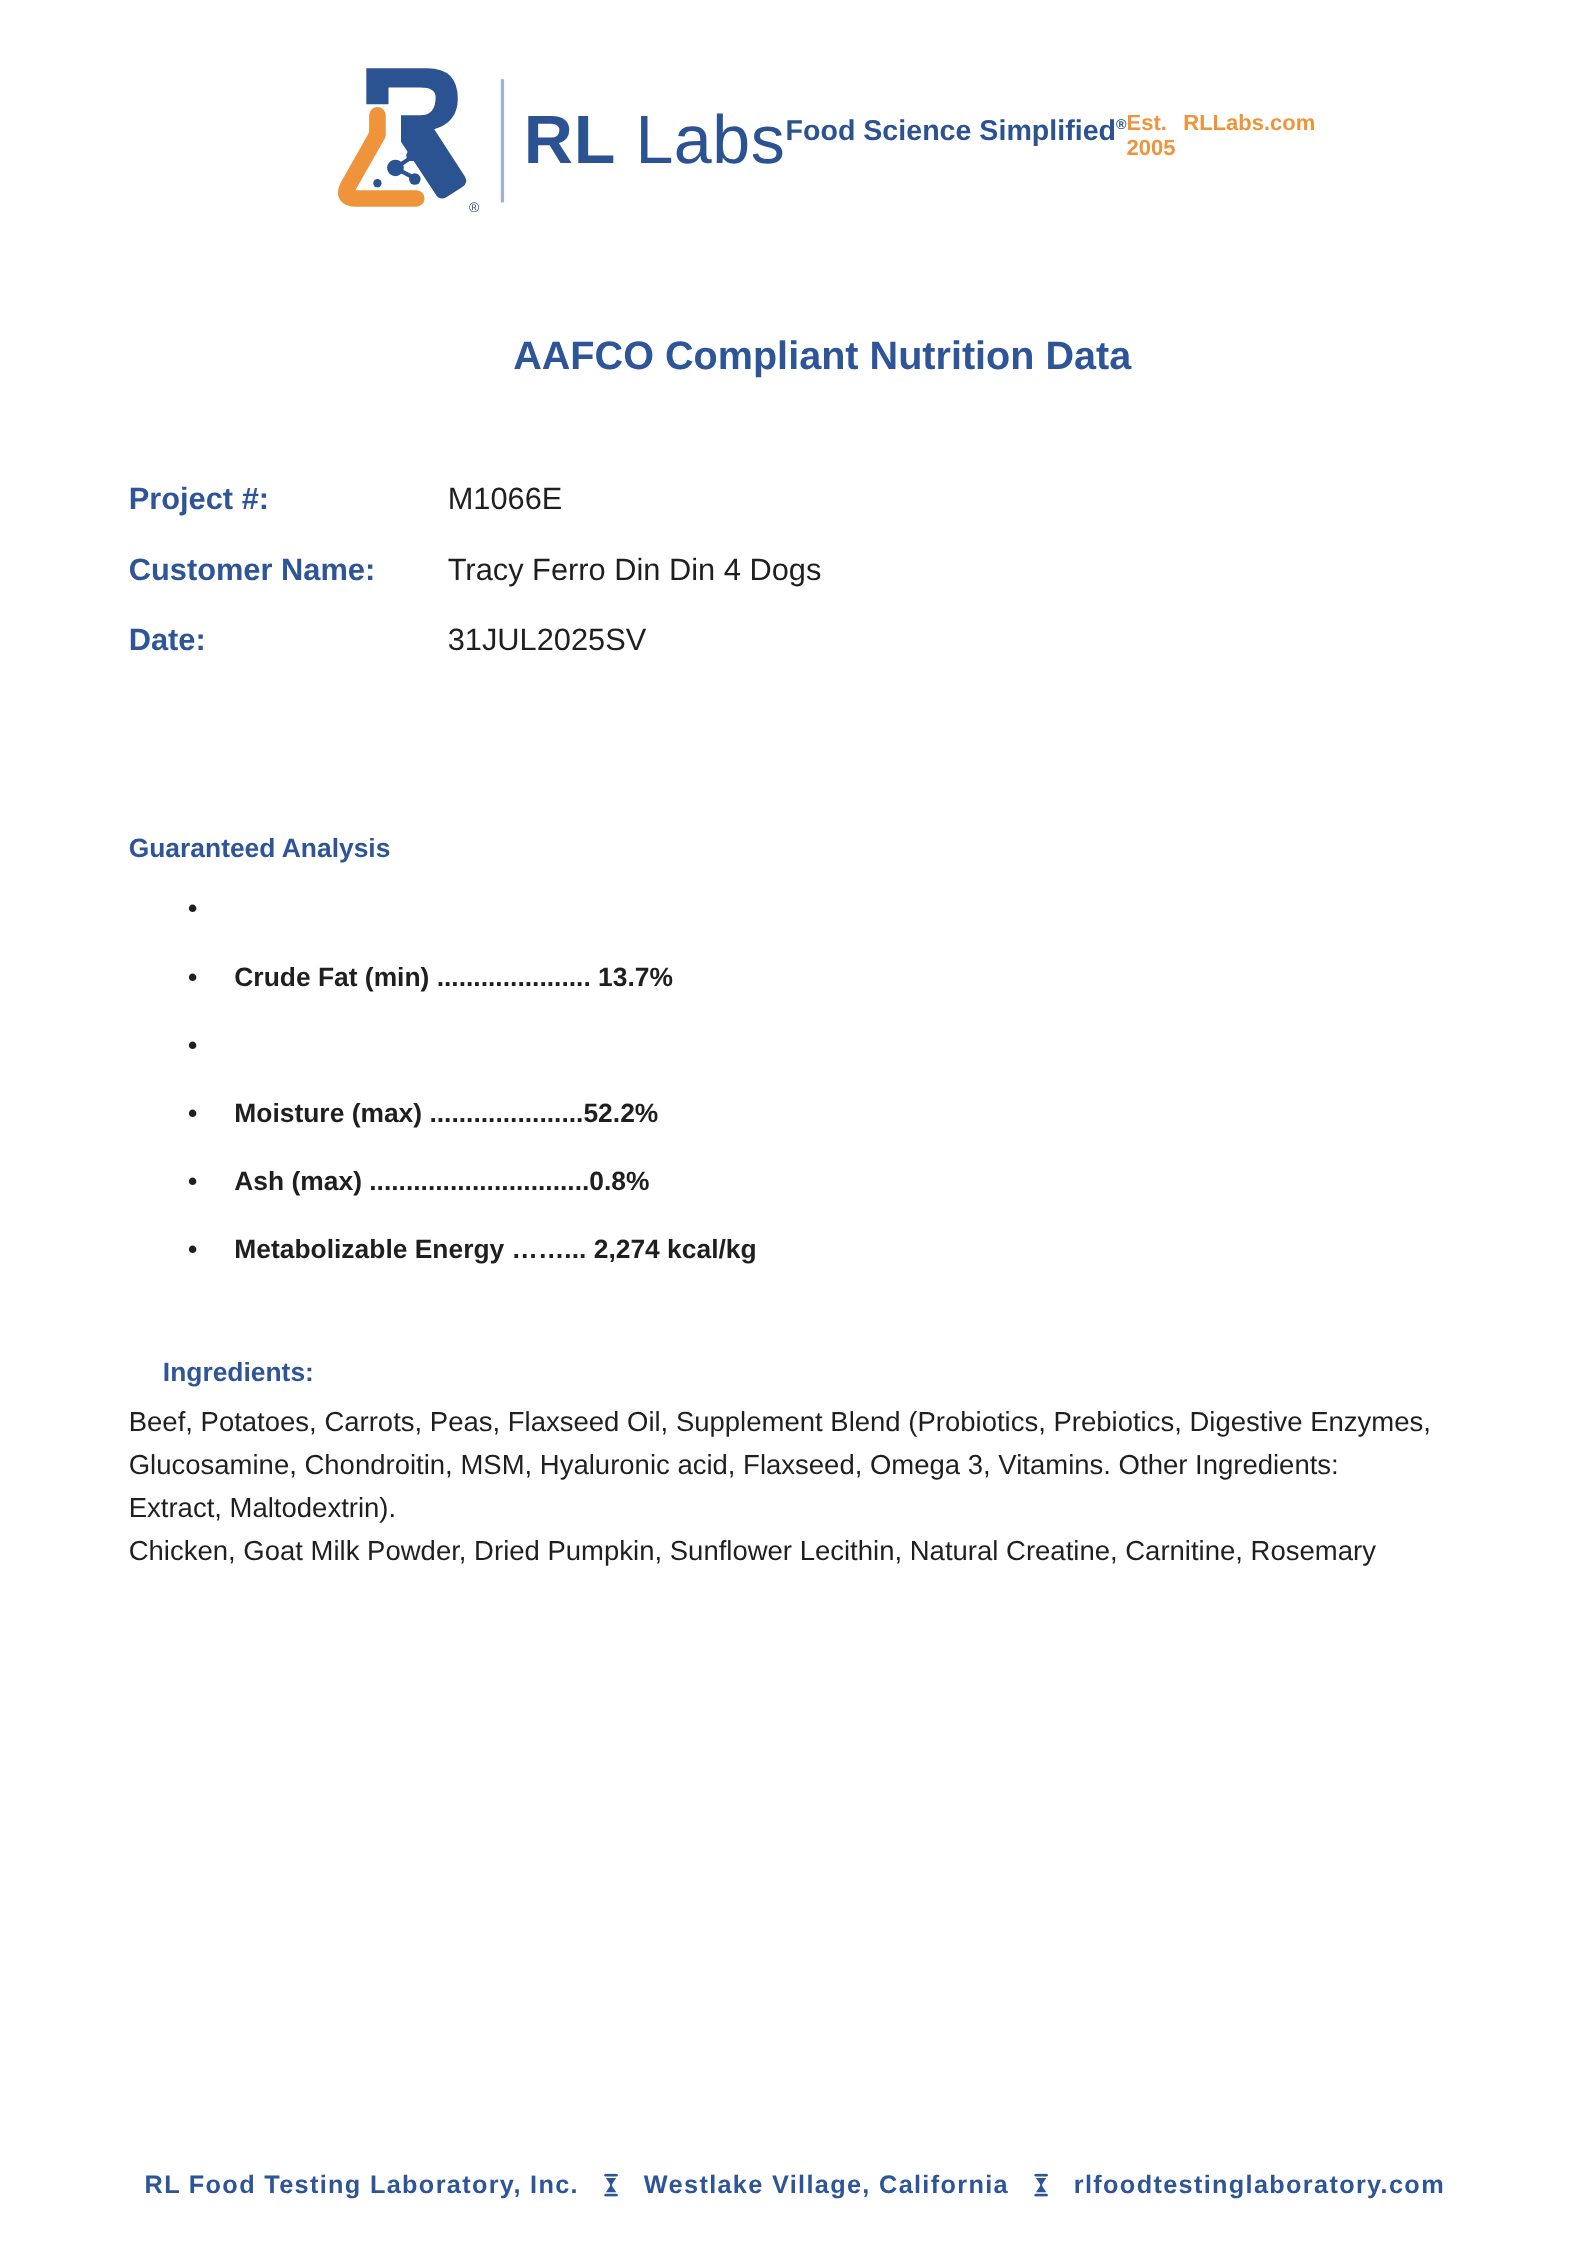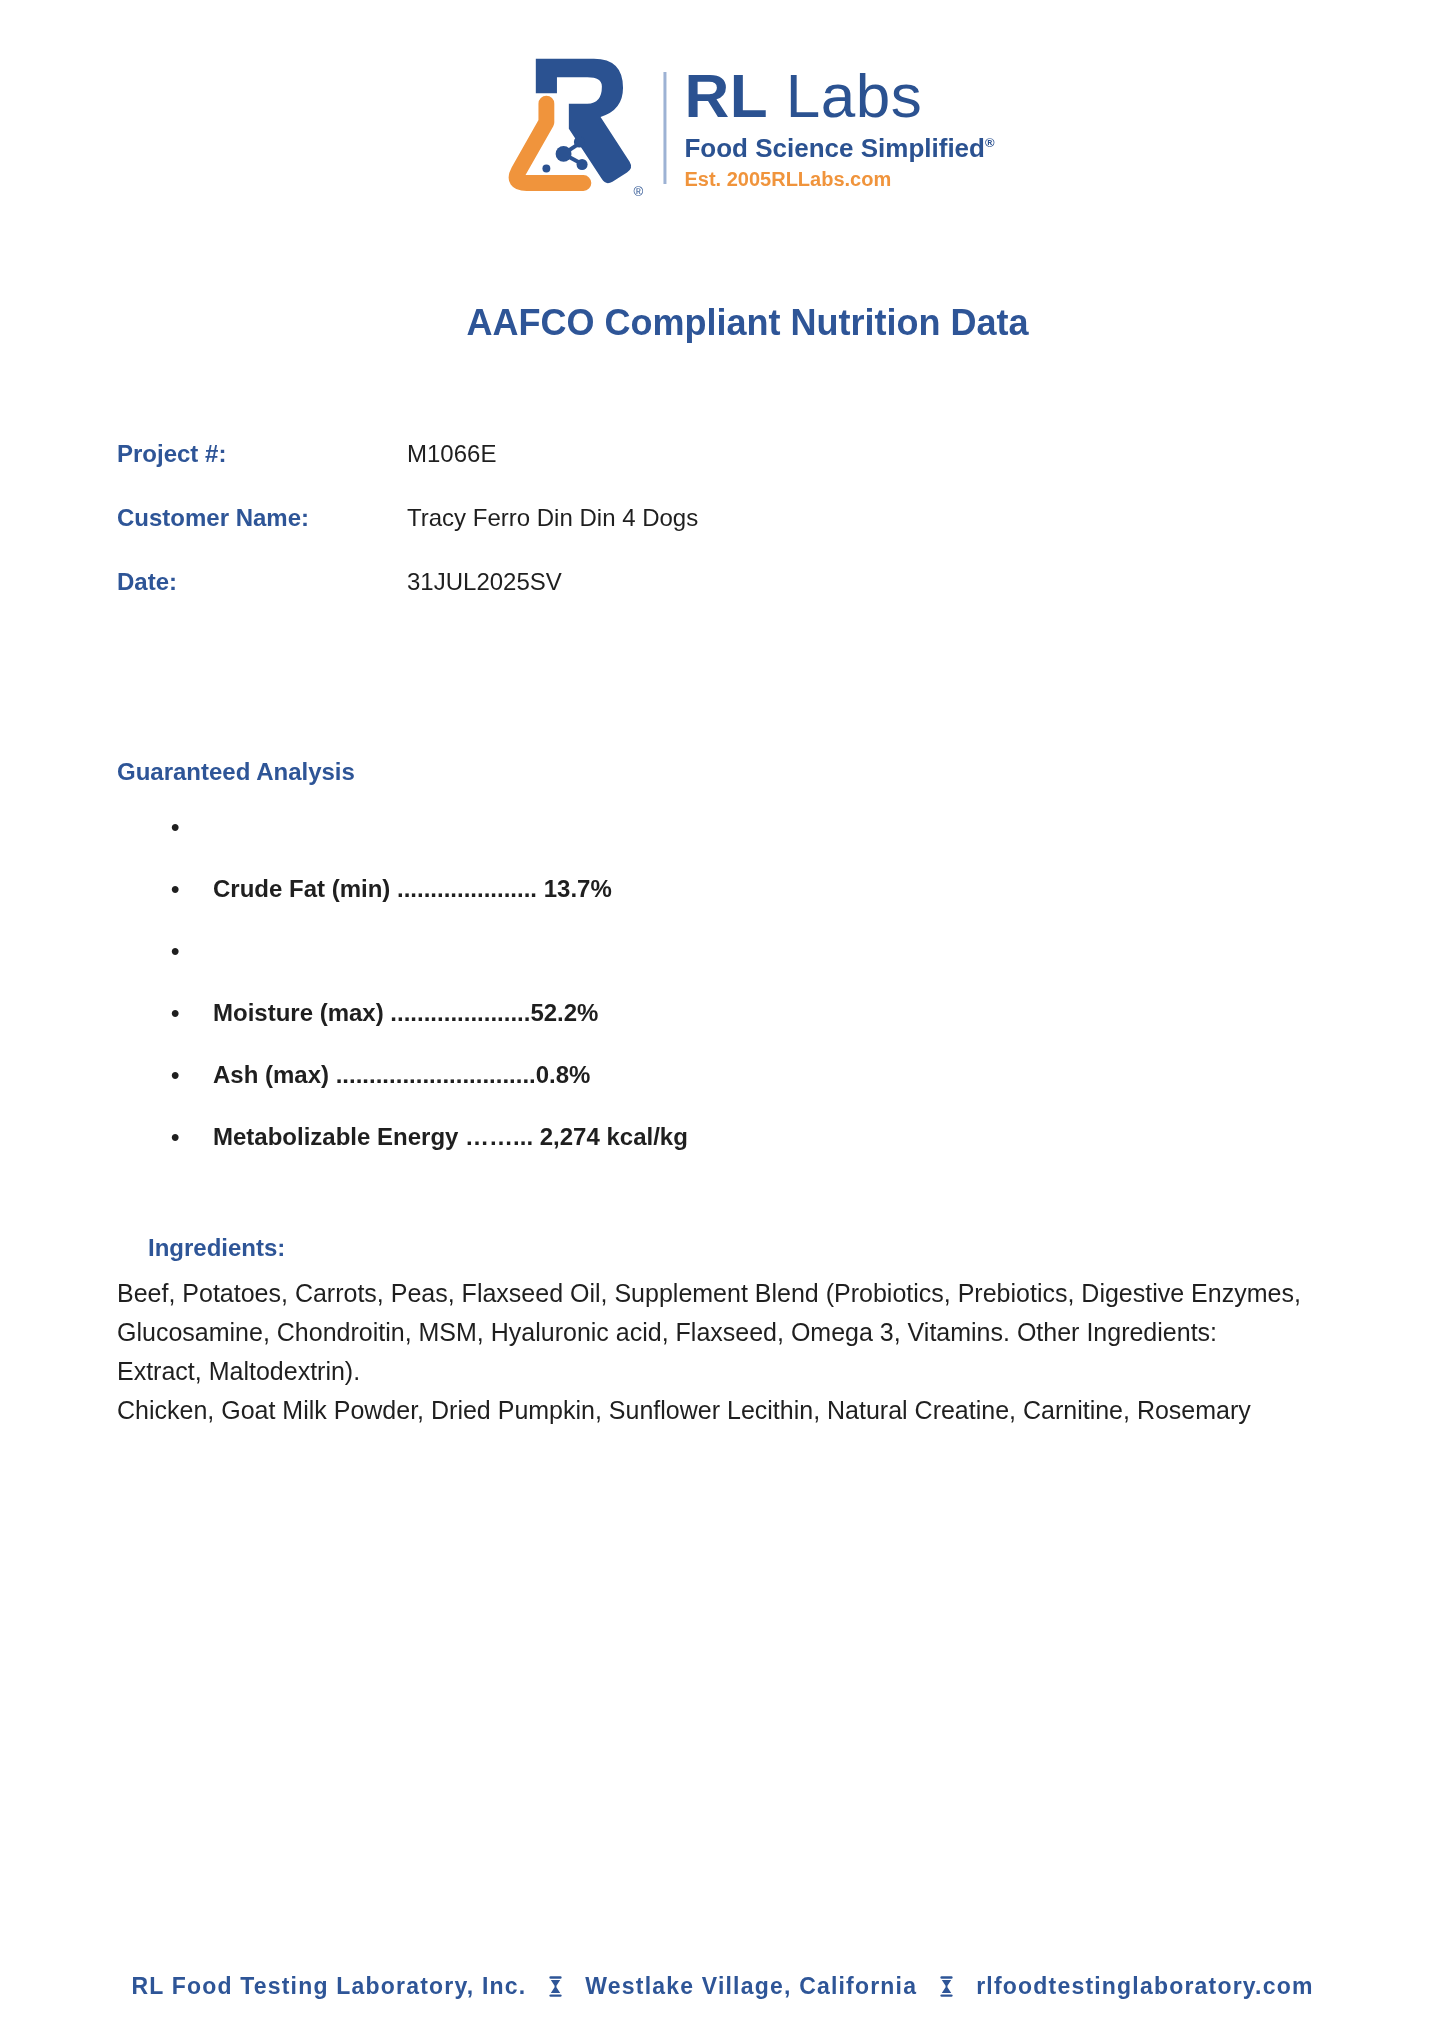--- a/index.html
+++ b/index.html
@@ -18,21 +18,21 @@
     position:absolute; top:56px; left:748px;
     transform:translateX(-50%);
     display:flex; align-items:center;
   }
   .logo-icon { display:block; }
   .logo-divider {
     width:3px; height:112px;
     background:#9db2d4;
     margin:0 18px 0 14px;
   }
-  .logo-textcol { display:flex; flex-direction:column; }
+  .logo-textcol { display:flex; flex-direction:row; }
   .brand-line { line-height:1; white-space:nowrap; color:#2b5291; letter-spacing:0.5px; }
   .brand-bold { font-size:62px; font-weight:bold; }
   .brand-light { font-size:62px; font-weight:normal; }
   .tagline-line { margin-top:6px; color:#2b5291; font-weight:bold; font-size:26px; white-space:nowrap; }
   .tagline-line sup { font-size:13px; }
   .est-row {
     margin-top:4px;
     display:flex; 
     color:#f0943c; font-weight:bold; font-size:20px;
   }
@@ -40,21 +40,21 @@
   
   .doc-title {
     position:absolute; top:302px; left:50px; right:0;
     text-align:center;
     color:#2e5597; font-weight:bold; font-size:36px;
     letter-spacing:0px;
   }
 
   
   .info { position:absolute; top:422px; left:117px; right:85px; }
-  .info-row { display:flex; align-items:center; height:64px; font-size:24px; }
+  .info-row { display:flex; align-items:center; height:64px; font-size:28px; }
   .info-label { width:290px; color:#2e5597; font-weight:bold; }
   .info-value { color:#1f1f1f; }
 
   
   .ga-heading {
     position:absolute; top:758px; left:117px;
     color:#2e5597; font-weight:bold; font-size:24px;
   }
   .ga-list { position:absolute; top:796px; left:117px; right:85px; }
   .ga-item { display:flex; align-items:center; height:62px; padding-left:54px; }

